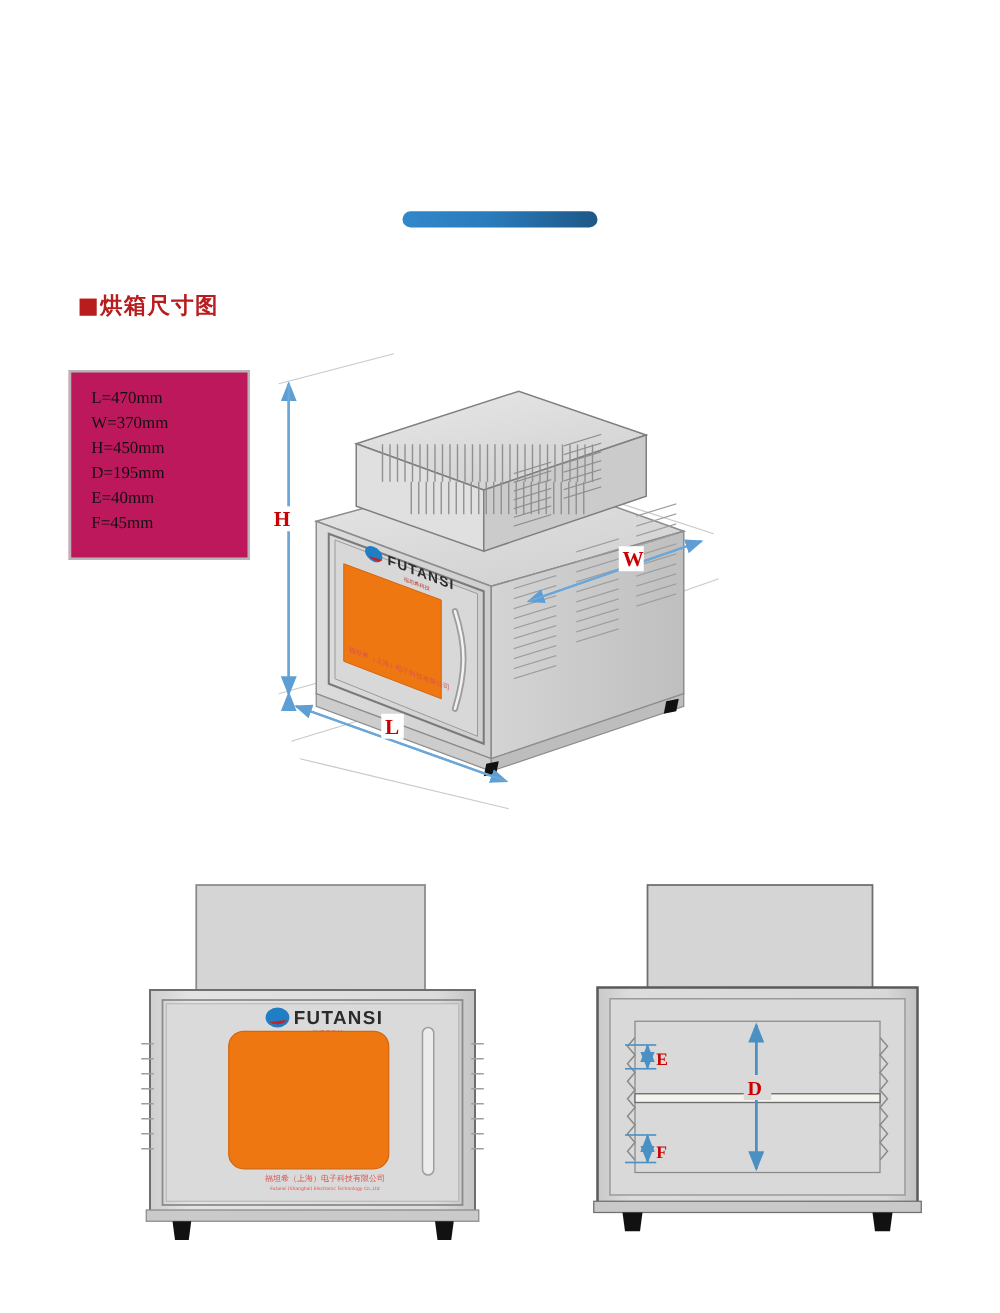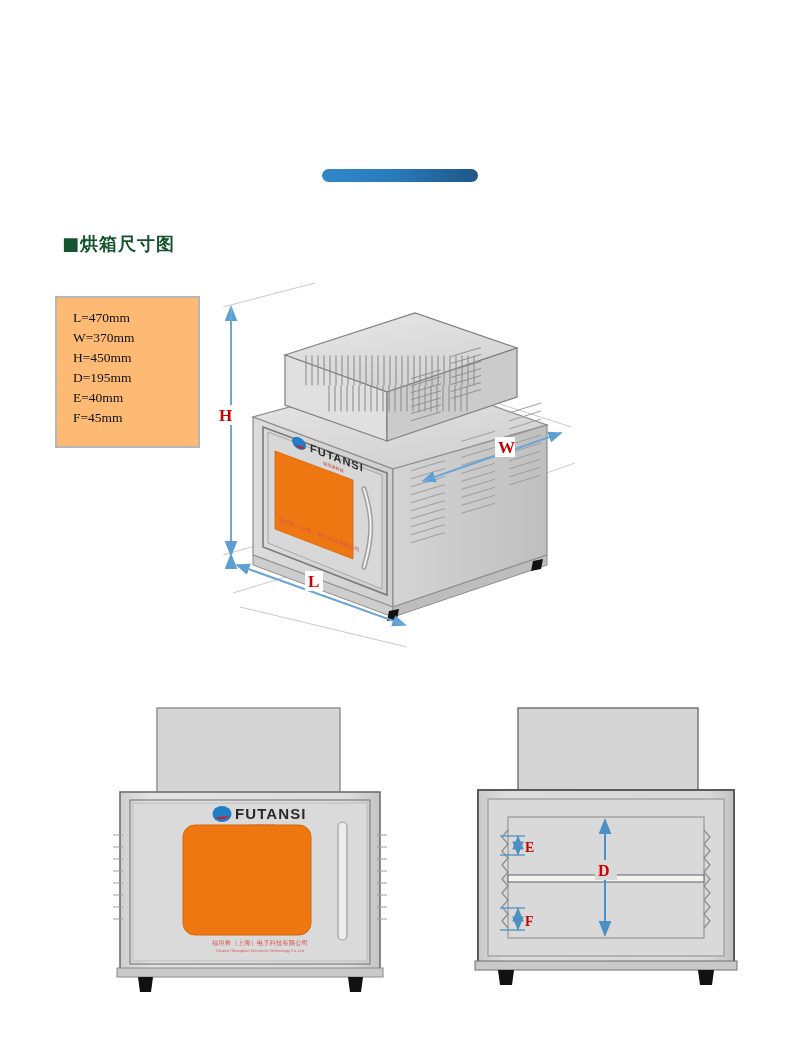--- a/index.html
+++ b/index.html
@@ -32,30 +32,30 @@
     position: absolute; left: 322px; top: 169px;
     width: 156px; height: 13px;
     border-radius: 7px;
     background: linear-gradient(to right, #3088ca 0%, #2a7bbb 45%, #1d5786 100%);
   }
 
   
   #section-subtitle {
     position: absolute; left: 62px; top: 232px;
     font-family: "DejaVu Sans", "Liberation Sans", sans-serif;
-    font-size: 18px; font-weight: bold; color: #14532d;
+    font-size: 18px; font-weight: bold; color: #b91c1c;
     letter-spacing: 1px;
   }
 
   
   #dim-box {
     position: absolute; left: 55px; top: 296px;
     width: 145px; height: 152px;
     border: 2px solid #b6b6b6;
-    background: #fdba74;
+    background: #be185d;
     padding: 10px 0 0 16px;
   }
   #dim-box .dim-row {
     font-family: "Liberation Serif", "DejaVu Serif", serif;
     font-size: 13.5px; color: #111; line-height: 20px;
     white-space: nowrap;
   }
 
   
   .svg-host { position: absolute; }

